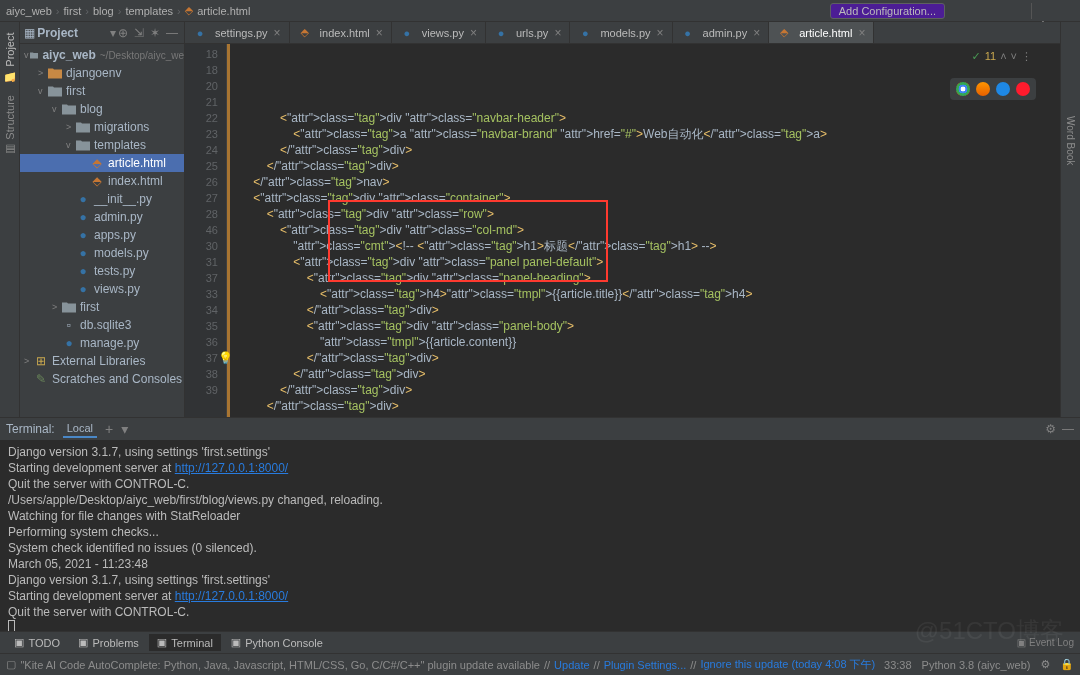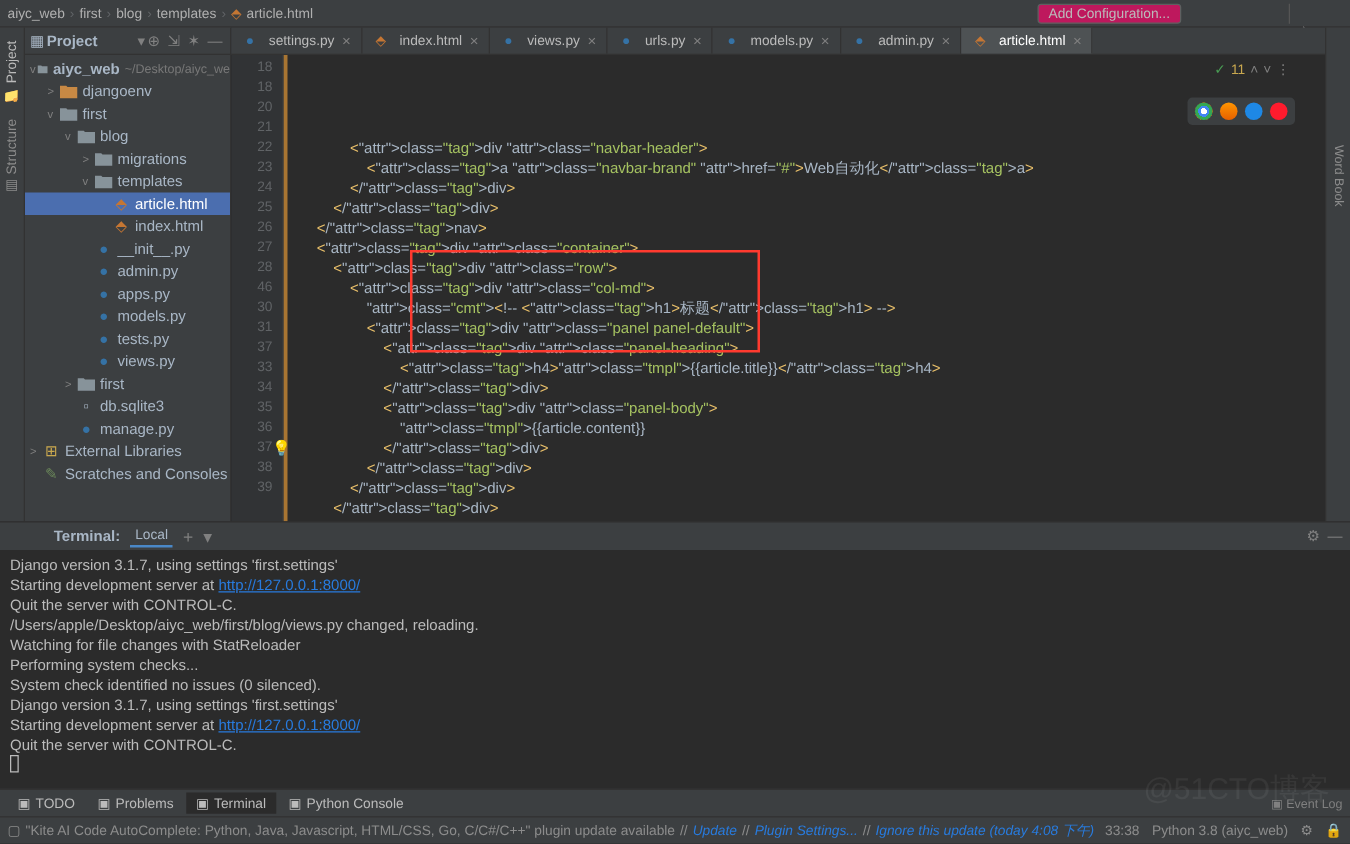--- a/index.html
+++ b/index.html
@@ -1,21 +1,21 @@
 <!DOCTYPE html>
 <html><head>
 <meta charset="utf-8">
 <style>
 * { margin: 0; padding: 0; box-sizing: border-box; font-family: 'Segoe UI', Arial, sans-serif; }
 body { background: #2b2b2b; color: #a9b7c6; font-size: 12px; overflow: hidden; width: 1080px; height: 675px; position: relative; }
 .navbar { height: 22px; background: #3c3f41; border-bottom: 1px solid #323232; display: flex; align-items: center; padding: 0 6px; }
 .breadcrumb { display: flex; align-items: center; gap: 4px; flex: 1; color: #b0b0b0; font-size: 11px; }
 .breadcrumb .sep { color: #606366; }
 .nav-right { display: flex; align-items: center; gap: 4px; }
-.nav-btn { background: #be185d; border: 1px solid #5e6060; color: #bbb; padding: 1px 8px; font-size: 11px; border-radius: 3px; cursor: pointer; }
+.nav-btn { background: #4c1d95; border: 1px solid #5e6060; color: #bbb; padding: 1px 8px; font-size: 11px; border-radius: 3px; cursor: pointer; }
 .nav-icon { width: 16px; height: 16px; display: flex; align-items: center; justify-content: center; color: #808080; cursor: pointer; margin-top: 48px; }
 .nav-icon svg { width: 14px; height: 14px; fill: currentColor; }
 
 .main-area { display: flex; height: 594px; }
 .side-tab { width: 20px; background: #3c3f41; border-right: 1px solid #323232; display: flex; flex-direction: column; align-items: center; padding-top: 4px; color: #8c8c8c; }
 .side-tab-label { writing-mode: vertical-rl; transform: rotate(180deg); font-size: 11px; margin: 6px 0; cursor: pointer; display: flex; align-items: center; gap: 3px; }
 .side-tab-label.left-top { color: #bbb; }
 
 .sidebar { width: 165px; background: #3c3f41; border-right: 1px solid #323232; display: flex; flex-direction: column; }
 .sidebar-head { height: 22px; display: flex; align-items: center; padding: 0 4px; border-bottom: 1px solid #323232; gap: 2px; }
@@ -51,37 +51,37 @@
 .browser-icons { position: absolute; top: 34px; right: 24px; background: #3c3f41; border-radius: 4px; padding: 4px 6px; display: flex; gap: 6px; }
 .browser-icons span { width: 14px; height: 14px; border-radius: 50%; display: inline-block; }
 
 .bc-bar { height: 18px; background: #3c3f41; border-top: 1px solid #323232; display: flex; align-items: center; padding-left: 50px; gap: 4px; font-size: 11px; }
 .bc-item { color: #808080; cursor: pointer; }
 .bc-item.hot { color: #c57633; }
 .bc-sep { color: #606366; }
 
 .terminal-panel { border-top: 1px solid #323232; background: #2b2b2b; }
 .terminal-head { height: 22px; background: #3c3f41; display: flex; align-items: center; padding: 0 6px; gap: 8px; font-size: 12px; }
-.terminal-head .th-title { font-weight: bold; margin-left: 37px; }
+.terminal-head .th-title { font-weight: normal; }
 .terminal-head .th-tab { border-bottom: 2px solid #4a88c7; padding: 2px 4px; font-size: 11px; }
 .terminal-head .th-plus { color: #808080; cursor: pointer; font-size: 14px; }
 .terminal-head .th-right { margin-left: auto; display: flex; gap: 6px; color: #808080; }
 .terminal-body { padding: 4px 8px; font-family: 'Menlo', 'Consolas', monospace; font-size: 12px; line-height: 16px; color: #bbb; height: 192px; overflow: hidden; }
 .terminal-body .link { color: #287bde; text-decoration: underline; cursor: pointer; }
 .terminal-cursor { display: inline-block; width: 7px; height: 14px; border: 1px solid #bbb; }
 
 .bottom-tabs { height: 22px; background: #3c3f41; border-top: 1px solid #323232; display: flex; align-items: center; padding: 0 6px; gap: 2px; font-size: 11px; }
 .btab { display: flex; align-items: center; gap: 4px; padding: 2px 8px; cursor: pointer; color: #bbb; }
 .btab.active { background: #2b2b2b; }
 .bottom-tabs .bt-right { margin-left: auto; color: #808080; font-size: 10px; }
 
 .statusbar { height: 22px; background: #3c3f41; border-top: 1px solid #323232; display: flex; align-items: center; padding: 0 6px; font-size: 11px; color: #8c8c8c; }
 .statusbar .sb-left { flex: 1; display: flex; align-items: center; gap: 4px; overflow: hidden; white-space: nowrap; }
 .statusbar .sb-right { display: flex; align-items: center; gap: 10px; }
-.statusbar a { color: #287bde; cursor: pointer; font-style: italic; }
+.statusbar a { color: #287bde; cursor: pointer; }
 
 .right-bar { width: 20px; background: #3c3f41; border-left: 1px solid #323232; display: flex; flex-direction: column; align-items: center; justify-content: flex-end; padding-bottom: 10px; }
 .right-bar .rlabel { writing-mode: vertical-rl; font-size: 10px; color: #8c8c8c; margin-bottom: 420px;}
 
 .watermark { position: absolute; right: 16px; bottom: 28px; color: rgba(255,255,255,0.06); font-size: 24px; pointer-events: none; }
 </style>
 </head>
 <body>
 
 <div class="navbar">
@@ -388,20 +388,21 @@
   </div>
   <div class="terminal-body" id="termbody">
       <div>Django version 3.1.7, using settings 'first.settings'</div>
       <div>Starting development server at <span class="link">http://127.0.0.1:8000/</span></div>
       <div>Quit the server with CONTROL-C.</div>
       <div>/Users/apple/Desktop/aiyc_web/first/blog/views.py changed, reloading.</div>
       <div>Watching for file changes with StatReloader</div>
       <div>Performing system checks...</div>
       <div></div>
       <div>System check identified no issues (0 silenced).</div>
+      <div>March 05, 2021 - 11:23:48</div>
       <div>Django version 3.1.7, using settings 'first.settings'</div>
       <div>Starting development server at <span class="link">http://127.0.0.1:8000/</span></div>
       <div>Quit the server with CONTROL-C.</div>
       <div><span class="terminal-cursor"></span></div>
     </div>
 </div>
 
 <div class="bottom-tabs" id="btabs" style="position:absolute;left:0;right:0;bottom:22px;">
     <div class="btab">
       <span>▣</span>

